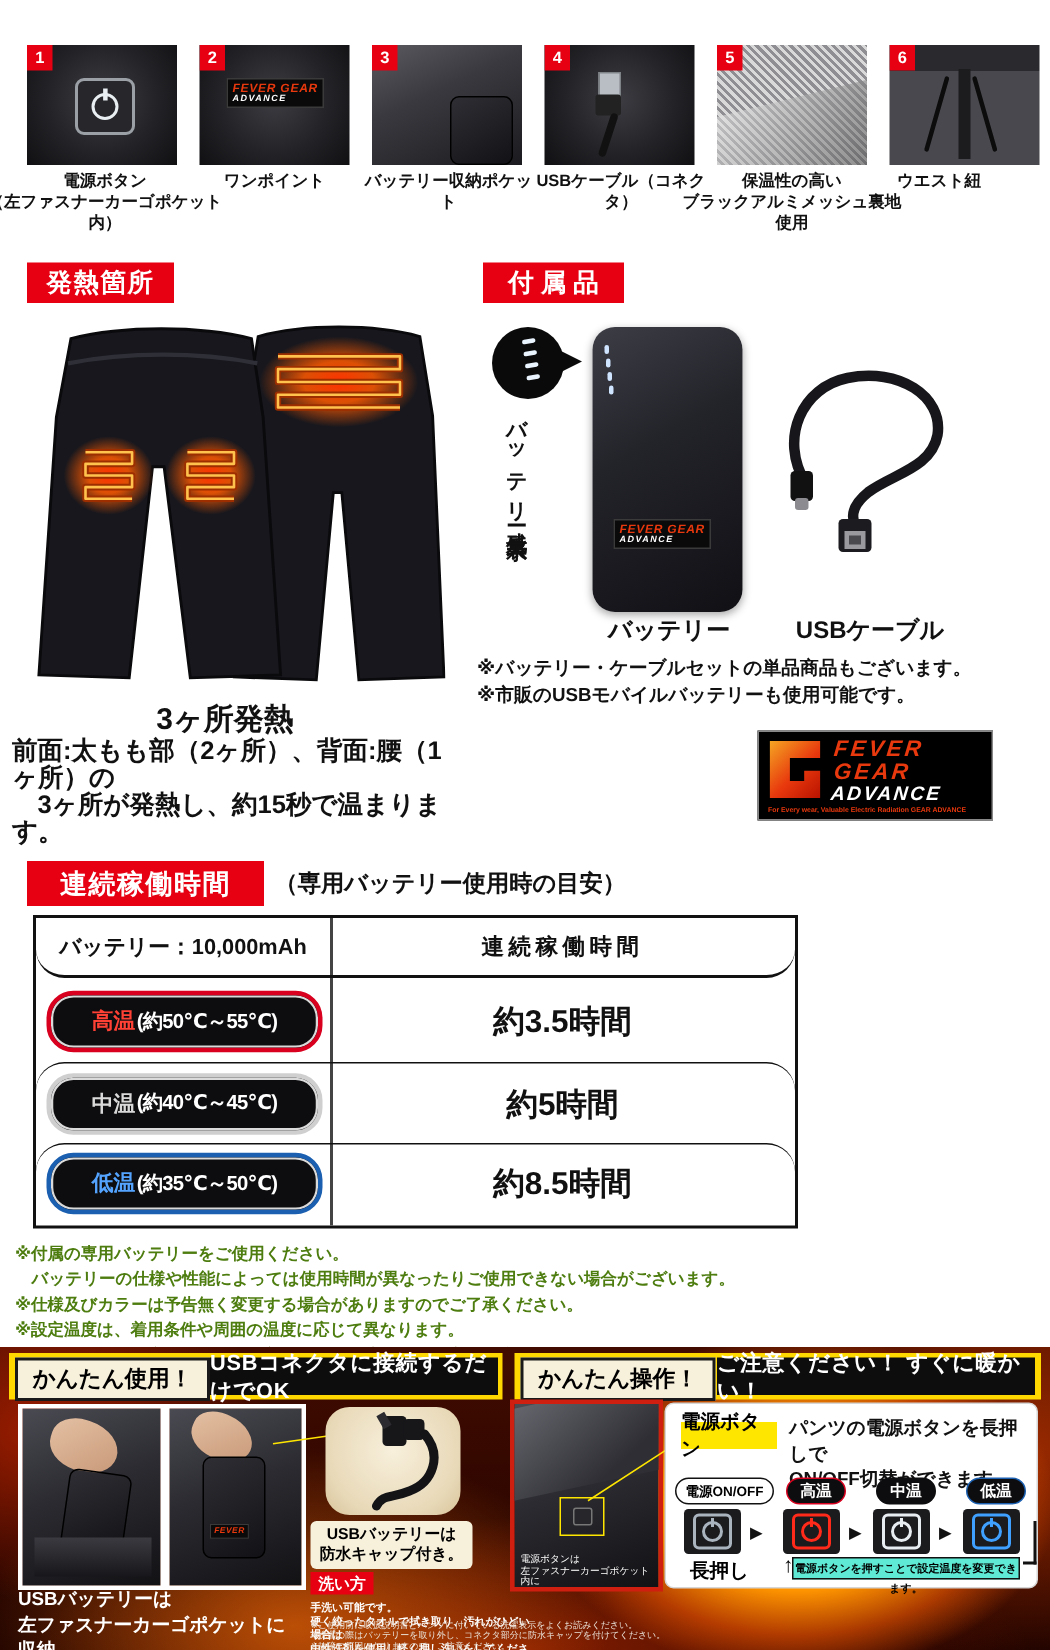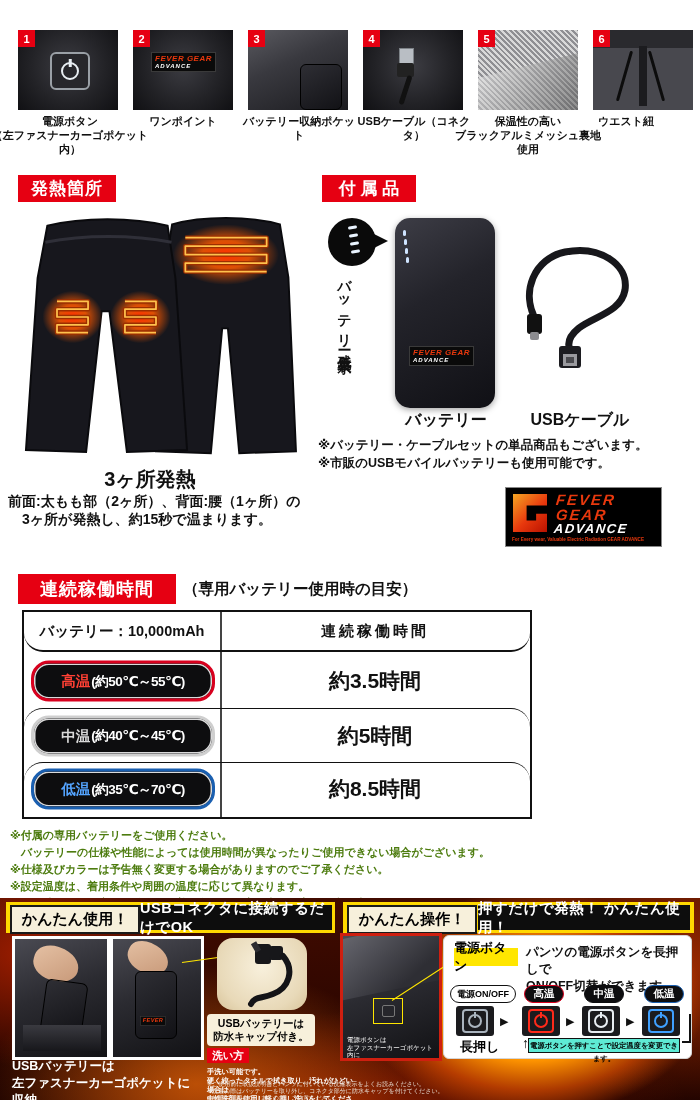--- a/index.html
+++ b/index.html
@@ -163,21 +163,21 @@
           <stop offset="1" stop-color="#ff5a00" stop-opacity="0"></stop>
         </radialGradient>
     </defs>
     <path d="M18,12 C50,3 100,3 132,12 L141,68 L149,252 L89,254 L77,122 L71,122 L59,254 L1,252 L9,68 Z" fill="#17171d" stroke="#0a0a0d" stroke-width="2"></path>
     <ellipse cx="75" cy="44" rx="56" ry="32" fill="url(#gb)"></ellipse>
     <path d="M32,26 H118 V35 H32 V44 H118 V53 H32 V62 H118" fill="none" stroke="#9c2e00" stroke-width="4.5" stroke-linejoin="round"></path>
     <path d="M32,26 H118 V35 H32 V44 H118 V53 H32 V62 H118" fill="none" stroke="#ffc24d" stroke-width="1.8" stroke-linejoin="round"></path>
   </svg>
 
   <div class="abs b ctr" style="left:60px;top:466px;width:180px;font-size:20px;">3ヶ所発熱</div>
-  <div class="abs b ml" style="left:8px;top:492px;width:302px;font-size:14px;line-height:18px;">前面:太もも部（2ヶ所）、背面:腰（1ヶ所）の
+  <div class="abs b ml" style="left:8px;top:492px;width:302px;font-size:17px;line-height:18px;">前面:太もも部（2ヶ所）、背面:腰（1ヶ所）の
 　3ヶ所が発熱し、約15秒で温まります。</div>
 
   <div class="red-badge abs" style="left:322px;top:175px;width:94px;height:27px;font-size:17px;">付 属 品</div>
 
   <div class="abs" style="left:328px;top:218px;width:48px;height:48px;background:#0a0a0a;border-radius:50%;z-index:2;">
     <div class="abs" style="left:20px;top:8px;width:9px;height:3px;background:#eaf4ff;border-radius:2px;transform:rotate(-10deg);"></div>
     <div class="abs" style="left:21px;top:16px;width:9px;height:3px;background:#eaf4ff;border-radius:2px;transform:rotate(-10deg);"></div>
     <div class="abs" style="left:22px;top:24px;width:9px;height:3px;background:#eaf4ff;border-radius:2px;transform:rotate(-10deg);"></div>
     <div class="abs" style="left:23px;top:32px;width:9px;height:3px;background:#eaf4ff;border-radius:2px;transform:rotate(-10deg);"></div>
   </div>
@@ -236,40 +236,40 @@
     <div class="rt-row" style="top:96px;height:54px;border-top:1.5px solid #111;">
       <div class="pill mid">
         <span class="mode">中温</span>
           <span class="range">(約40℃～45℃)</span>
       </div>
       <div class="rt-time">約5時間</div>
     </div>
     <div class="rt-row" style="top:150px;height:53px;border-top:1.5px solid #111;">
       <div class="pill low">
         <span class="mode">低温</span>
-          <span class="range">(約35℃～70℃)</span>
+          <span class="range">(約35℃～50℃)</span>
       </div>
       <div class="rt-time">約8.5時間</div>
     </div>
   </div>
 
   <div class="note-line" style="top:828px;">※付属の専用バッテリーをご使用ください。</div>
   <div class="note-line" style="top:845px;">　バッテリーの仕様や性能によっては使用時間が異なったりご使用できない場合がございます。</div>
   <div class="note-line" style="top:879px;">※設定温度は、着用条件や周囲の温度に応じて異なります。</div>
   <div class="note-line" style="top:862px;">※仕様及びカラーは予告無く変更する場合がありますのでご了承ください。</div>
   <div class="note-line" style="top:896px;">※使用時間はフル充電の値です。着用条件や環境の違いに応じて稼働時間が異なります。</div>
 
   <div class="flame">
 
     <div class="strip" style="left:6px;width:329px;"></div>
     <div class="strip" style="left:343px;width:351px;"></div>
     <div class="cream-badge" style="left:10px;top:7px;width:126px;height:25px;">かんたん使用！</div>
     <div class="black-head" style="left:140px;top:7px;width:192px;height:25px;">USBコネクタに接続するだけでOK</div>
     <div class="cream-badge" style="left:347px;top:7px;width:126px;height:25px;">かんたん操作！</div>
-    <div class="black-head" style="left:478px;top:7px;width:212px;height:25px;">押すだけで発熱！ かんたん使用！</div>
+    <div class="black-head" style="left:478px;top:7px;width:212px;height:25px;">ご注意ください！ すぐに暖かい！</div>
 
     <div class="photo" style="left:12px;top:38px;width:92px;height:118px;">
       <div class="hand" style="left:18px;top:8px;width:46px;height:34px;transform:rotate(18deg);"></div>
       <div class="batt-sm" style="left:28px;top:42px;width:40px;height:52px;transform:rotate(8deg);"></div>
       <div class="abs" style="left:8px;top:86px;width:78px;height:26px;background:linear-gradient(180deg,#3a3a40,#17171b);"></div>
     </div>
     <div class="photo" style="left:110px;top:38px;width:88px;height:118px;">
       <div class="hand" style="left:14px;top:4px;width:42px;height:30px;transform:rotate(24deg);"></div>
       <div class="batt-sm" style="left:22px;top:32px;width:40px;height:66px;">
         <div class="mini-brand" style="left:4px;top:44px;transform:scale(.7);transform-origin:left top;">

